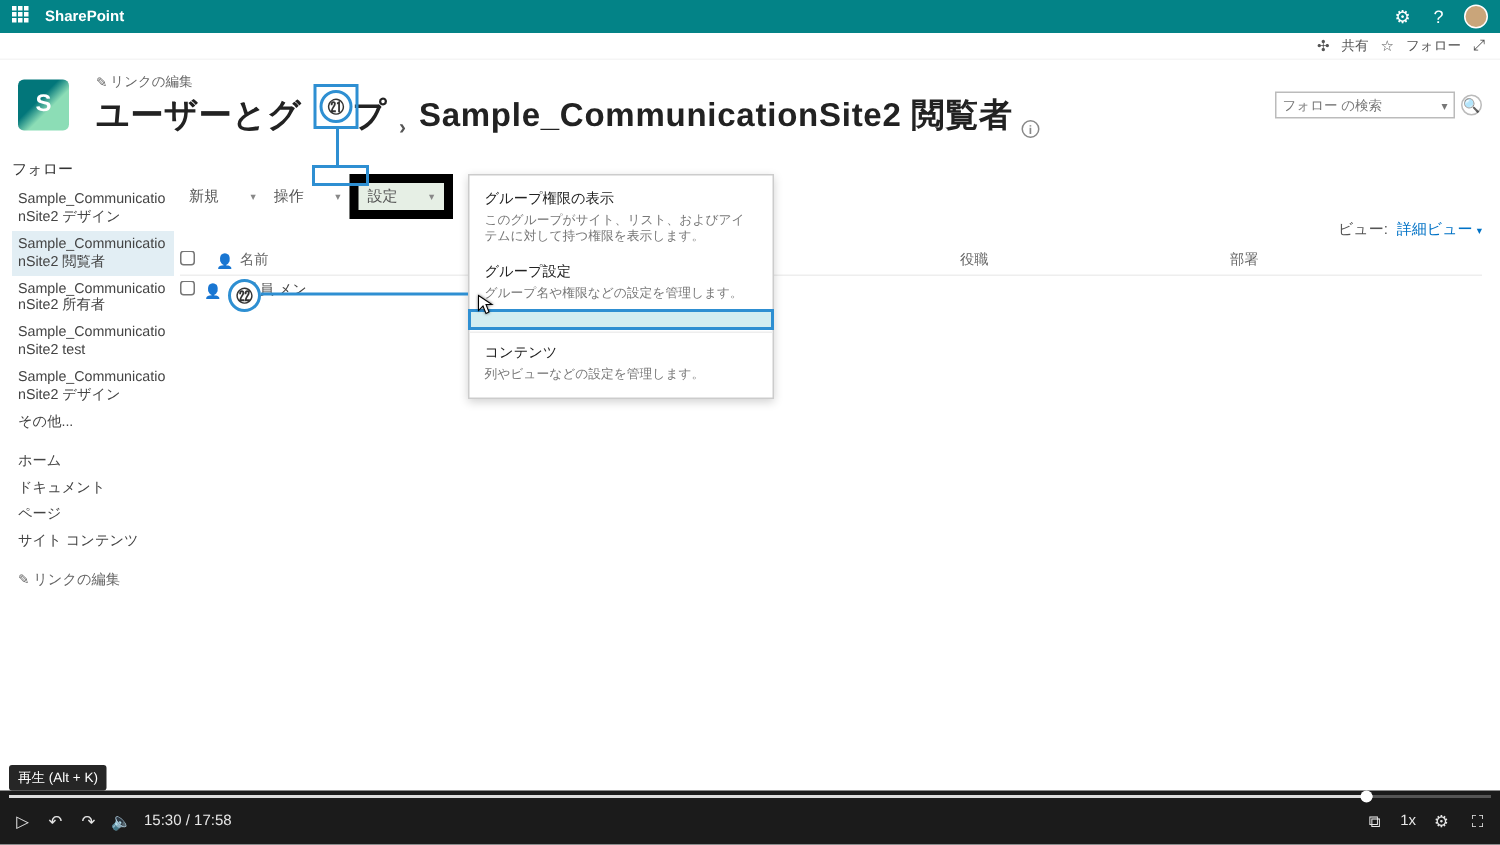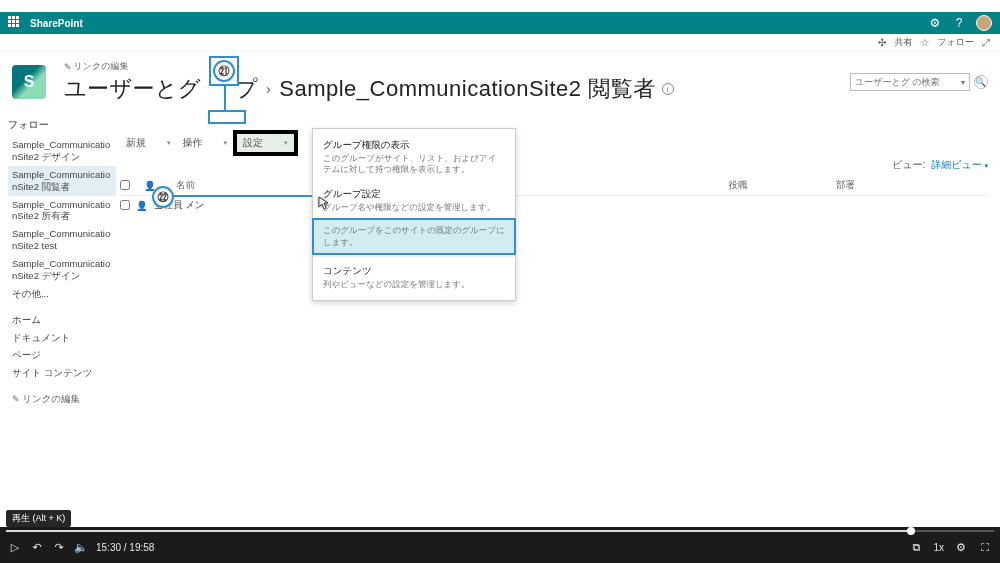--- a/index.html
+++ b/index.html
@@ -1,57 +1,57 @@
 <!DOCTYPE html>
 <html><head>
 <meta charset="utf-8">
 <style>
 * { margin: 0; padding: 0; box-sizing: border-box; font-family: 'Segoe UI', 'Meiryo', sans-serif; }
 html, body { width: 1000px; height: 563px; overflow: hidden; background: #fff; }
-.suite-bar { height: 22px; background: #038387; color: #fff; display: flex; align-items: center; padding: 0 8px; font-size: 10px; margin-top: 12px; }
+.suite-bar { height: 22px; background: #038387; color: #fff; display: flex; align-items: center; padding: 0 8px; font-size: 10px; }
 .waffle { width: 14px; height: 14px; display: grid; grid-template-columns: repeat(3,3px); grid-template-rows: repeat(3,3px); gap: 1px; margin-right: 8px; }
 .waffle span { background: #fff; }
 .suite-title { font-weight: 600; }
 .suite-right { margin-left: auto; display: flex; align-items: center; gap: 10px; }
 .suite-right .ic { width: 14px; height: 14px; display: flex; align-items: center; justify-content: center; font-size: 12px; }
 .avatar { width: 16px; height: 16px; border-radius: 50%; background: #c9a57a; border: 1px solid #fff; }
 .action-bar { height: 18px; background: #fff; display: flex; align-items: center; justify-content: flex-end; padding: 0 10px; font-size: 9px; color: #555; gap: 8px; border-bottom: 1px solid #f5f5f5; }
 .action-bar .ic { font-size: 10px; }
 .header-row { display: flex; align-items: center; padding: 8px 12px 6px 12px; }
 .site-logo { width: 34px; height: 34px; border-radius: 4px; background: linear-gradient(135deg,#02767a 40%, #8cddb6 60%); color: #fff; display: flex; align-items: center; justify-content: center; font-size: 16px; font-weight: 600; margin-right: 18px; }
 .edit-link-top { font-size: 9px; color: #666; margin-bottom: 1px; display: flex; align-items: center; gap: 2px;}
-.page-title { font-size: 22px; color: #222; display: flex; align-items: center; gap: 4px; font-weight: 400; letter-spacing: 0.5px;}
+.page-title { font-size: 22px; color: #222; display: flex; align-items: flex-end; gap: 4px; font-weight: 700; letter-spacing: 0.5px;}
 .page-title .sep { font-size: 14px; color: #555; margin: 0 4px; }
 .page-title .info { width: 12px; height: 12px; border: 1px solid #888; border-radius: 50%; font-size: 8px; display: flex; align-items: center; justify-content: center; color: #888; margin-left: 2px;}
 .callout-bubble { position: absolute; width: 22px; height: 22px; border: 2px solid #2e8fd2; background: #fff; border-radius: 50%; display: flex; align-items: center; justify-content: center; font-size: 11px; font-weight: 600; color: #333; z-index: 50;}
 .callout-box { position: absolute; border: 2px solid #2e8fd2; z-index: 40; pointer-events: none; }
 .callout-line { position: absolute; background: #2e8fd2; z-index: 45; pointer-events: none; }
 .search-wrap { margin-left: auto; display: flex; align-items: center; gap: 4px; }
 .search-box { width: 120px; height: 18px; border: 1px solid #bbb; font-size: 9px; padding: 0 4px; color: #777; display: flex; align-items: center; }
 .search-go { width: 14px; height: 14px; border: 1px solid #bbb; border-radius: 50%; font-size: 9px; display:flex; align-items:center; justify-content:center; color:#777;}
 .body-row { display: flex; position: relative; }
 .leftnav { width: 120px; padding: 6px 4px 0 8px; font-size: 9.5px; color: #444; }
 .leftnav .h { font-size: 10px; font-weight: 400; margin: 2px 0 4px 0; color:#333;}
 .leftnav .item { padding: 3px 4px; line-height: 1.25; word-break: break-all; color: #444; }
 .leftnav .item.sel { background: #e2eef4; }
 .leftnav .sep2 { margin-top: 8px; }
 .leftnav .edit { color: #666; }
 .main { flex: 1; padding: 0 12px 0 0; position: relative; }
 .toolbar { display: flex; align-items: center; font-size: 10px; color: #555; padding: 4px 0; }
 .toolbar .tb { padding: 2px 6px; display: flex; align-items: center; gap: 21px; }
 .toolbar .tb .dd { font-size: 7px; color: #888; }
-.toolbar .tb.open { background: #e6efe5; border: 4px solid #000000; }
+.toolbar .tb.open { background: #e6efe5; border: 6px solid #000000; }
 .toolbar .right { margin-left: auto; display: flex; align-items: center; gap: 6px; margin-top: 44px; }
 .toolbar .right .vw { color: #0072c6; }
 .list-head { display: flex; align-items: center; padding: 3px 0; border-bottom: 0; font-size: 9.5px; color: #666; }
 .list-head .cb { width: 16px; }
 .list-head .col { padding: 0 8px; }
-.list-head .c-name { width: 280px; display: flex; align-items: center; gap: 4px; margin-left: 16px;}
+.list-head .c-name { width: 280px; display: flex; align-items: center; gap: 4px;}
 .list-head .c-info { width: 200px; }
-.list-head .c-role { width: 180px; text-align: center; }
+.list-head .c-role { width: 180px; }
 .list-head .c-dept { flex: 1; }
 .row1 { display: flex; align-items: center; padding: 3px 0; font-size: 9.5px; color: #444; border-top: 1px solid #eee; }
 .row1 .cb { width: 16px; }
 .row1 .pic { width: 18px; }
 .dropdown { position: absolute; left: 192px; top: 18px; width: 204px; background: #fff; border: 1px solid #ccc; box-shadow: 0 2px 6px rgba(0,0,0,0.18); z-index: 30; padding: 4px 0; }
 .dropdown .mi { padding: 6px 10px; font-size: 9.5px; color: #333; line-height: 1.35; }
 .dropdown .mi .mt { font-weight: 400; color:#222; margin-bottom: 1px;}
 .dropdown .mi .md { font-size: 8.5px; color: #777; }
 .dropdown .mi.hov { background: #d2edf1; border: 2px solid #2e8fd2; margin: -1px; padding: 5px 9px; }
 .dropdown hr { border: none; border-top: 1px solid #eee; margin: 2px 0; }
@@ -113,21 +113,21 @@
       <span>プ</span>
       <span class="sep">›</span>
       <span>Sample_CommunicationSite2 閲覧者</span>
       <span class="info">
           <span>i</span>
         </span>
     </div>
   </div>
   <div class="search-wrap">
     <div class="search-box">
-        <span>ユーザーとグ の検索</span>
+        <span>フォロー の検索</span>
         <span style="margin-left:auto; font-size:8px;">▾</span>
       </div>
     <div class="search-go">🔍</div>
   </div>
 </div>
 
 <div class="body-row">
   <div class="leftnav">
     <div class="h">フォロー</div>
     <div class="item">Sample_CommunicationSite2 デザイン</div>
@@ -168,21 +168,20 @@
     <div class="dropdown">
       <div class="mi">
         <div class="mt">グループ権限の表示</div>
         <div class="md">このグループがサイト、リスト、およびアイテムに対して持つ権限を表示します。</div>
       </div>
       <div class="mi">
         <div class="mt">グループ設定</div>
         <div class="md">グループ名や権限などの設定を管理します。</div>
       </div>
       <div class="mi hov">
-        <div class="md">このグループをこのサイトの既定のグループにします。</div>
       </div>
       <hr>
       <div class="mi">
         <div class="mt">コンテンツ</div>
         <div class="md">列やビューなどの設定を管理します。</div>
       </div>
     </div>
 
     <div class="list-head">
       <div class="cb"><input type="checkbox" style=""></div>
@@ -225,21 +224,21 @@
 <div class="video-bar">
   <div class="progress">
       <div class="fill"></div>
       <div class="knob"></div>
     </div>
   <div class="vb-row">
     <div class="vb-ic">▷</div>
     <div class="vb-ic">↶</div>
     <div class="vb-ic">↷</div>
     <div class="vb-ic">🔈</div>
-    <div>15:30 / 19:58</div>
+    <div>15:30 / 17:58</div>
     <div class="vb-right">
       <div class="vb-ic">⧉</div>
       <div>1x</div>
       <div class="vb-ic">⚙</div>
       <div class="vb-ic">⛶</div>
     </div>
   </div>
 </div>
 
 </body></html>

